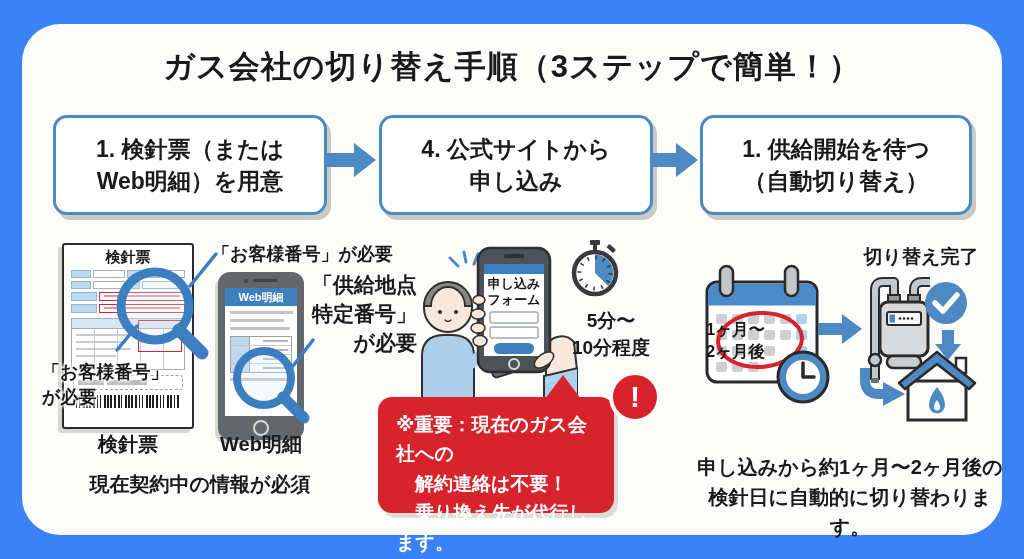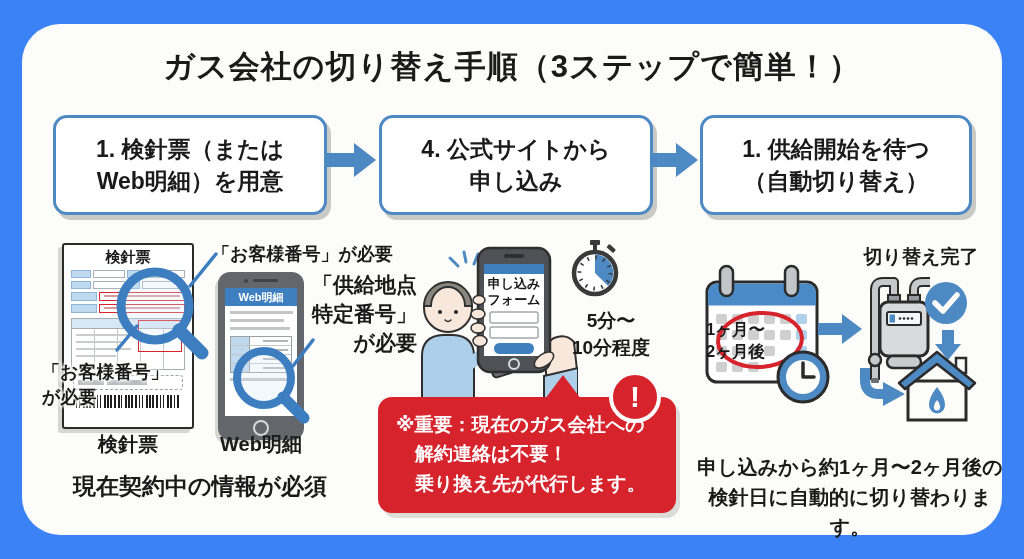--- a/index.html
+++ b/index.html
@@ -50,21 +50,21 @@
   .ph1-line{height:3px;background:#C3C6C8;margin:5px 5px 0;}
   .ph1-table{margin:6px 5px 0;border:1px solid #9AA0A4;}
   .ph1-tr{display:flex;height:8px;border-bottom:1px solid #C3C8CC;}
   .ph1-tr:last-child{border-bottom:none;}
   .ph1-td-l{width:30%;background:#BFD9EE;border-right:1px solid #9AA0A4;}
   .ph1-td-r{flex:1;position:relative;}
   .ph1-td-r i{position:absolute;right:3px;top:3px;height:2px;width:60%;background:#B5B8BA;display:block;}
   .ph1-home{position:absolute;bottom:4px;left:50%;margin-left:-8px;width:16px;height:16px;border:2px solid #D5D7D9;
             border-radius:50%;box-sizing:border-box;}
   
-  .warning{left:378px;top:397px;width:298px;height:116px;background:#D7232B;border-radius:14px;
+  .warning{left:378px;top:397px;width:236px;height:116px;background:#D7232B;border-radius:14px;
            box-shadow:4px 5px 0 #DCDCD8;z-index:4;}
   .warn-tail{position:absolute;left:167px;top:-22px;width:0;height:0;border-left:18px solid transparent;
              border-right:18px solid transparent;border-bottom:24px solid #D7232B;}
   .warn-text{padding:13px 10px 0 18px;color:#FFFFFF;font-size:19px;font-weight:800;line-height:1.55;}
   .excl{left:609px;top:371px;width:52px;height:52px;background:#D7232B;border:4px solid #FCFCFA;
         border-radius:50%;box-sizing:border-box;display:flex;align-items:center;justify-content:center;
         color:#FFF;font-size:30px;font-weight:900;z-index:5;}
   .note{font-weight:800;}
 </style>
 </head>
@@ -192,21 +192,21 @@
 
   <div class="abs lbl" style="left:212px;top:242px;font-size:18px;white-space:nowrap;">「お客様番号」が必要</div>
   <div class="abs lbl pre" style="left:312px;top:271px;font-size:21px;line-height:1.38;text-align:right;">「供給地点
 特定番号」
 が必要</div>
   <div class="abs lbl pre halo" style="left:42px;top:352px;font-size:18px;line-height:1.4;z-index:3;margin-top:8px;">「お客様番号」
 が必要</div>
 
   <div class="abs lbl" style="left:62px;top:431px;width:132px;text-align:center;font-size:20px;">検針票</div>
   <div class="abs lbl" style="left:196px;top:431px;width:130px;text-align:center;font-size:20px;">Web明細</div>
-  <div class="abs note" style="left:40px;top:471px;width:320px;text-align:center;font-size:23px;">現在契約中の情報が必須</div>
+  <div class="abs note" style="left:40px;top:471px;width:320px;text-align:center;font-size:20px;">現在契約中の情報が必須</div>
 
   <svg class="abs" style="left:398px;top:240px;" width="180" height="158" viewBox="0 0 180 158">
     <line x1="60" y1="26" x2="52" y2="18" stroke="#4D89C3" stroke-width="3" stroke-linecap="round"></line>
     <line x1="68" y1="22" x2="66" y2="12" stroke="#4D89C3" stroke-width="3" stroke-linecap="round"></line>
     <line x1="76" y1="24" x2="80" y2="14" stroke="#4D89C3" stroke-width="3" stroke-linecap="round"></line>
     <rect x="45" y="88" width="10" height="9" fill="#F8E8DC"></rect>
     <circle cx="50" cy="68" r="24" fill="#F8E8DC" stroke="#2F2F2F" stroke-width="2"></circle>
     <path d="M26,66 A24,24 0 0 1 74,66 L67,66 A17,19 0 0 0 33,66 Z" fill="#8A867F" stroke="#2F2F2F" stroke-width="1.8"></path>
     <circle cx="42" cy="72" r="2.1" fill="#2F2F2F"></circle>
     <circle cx="58" cy="72" r="2.1" fill="#2F2F2F"></circle>

